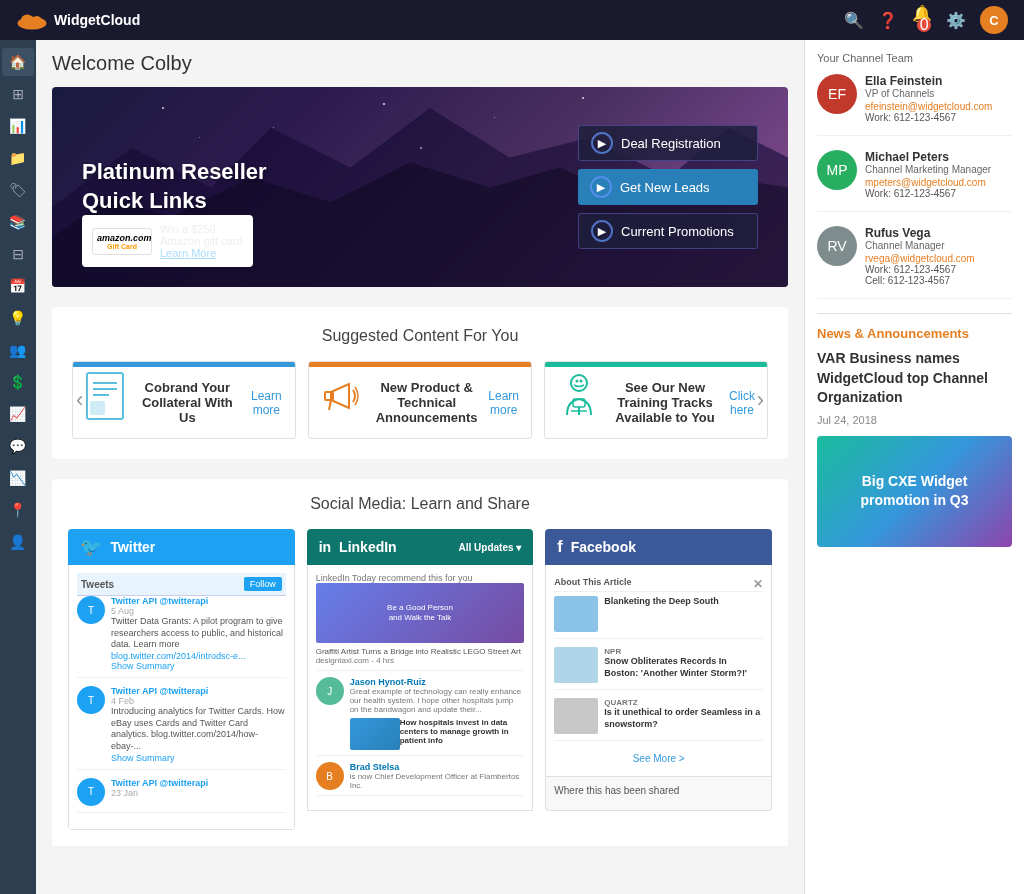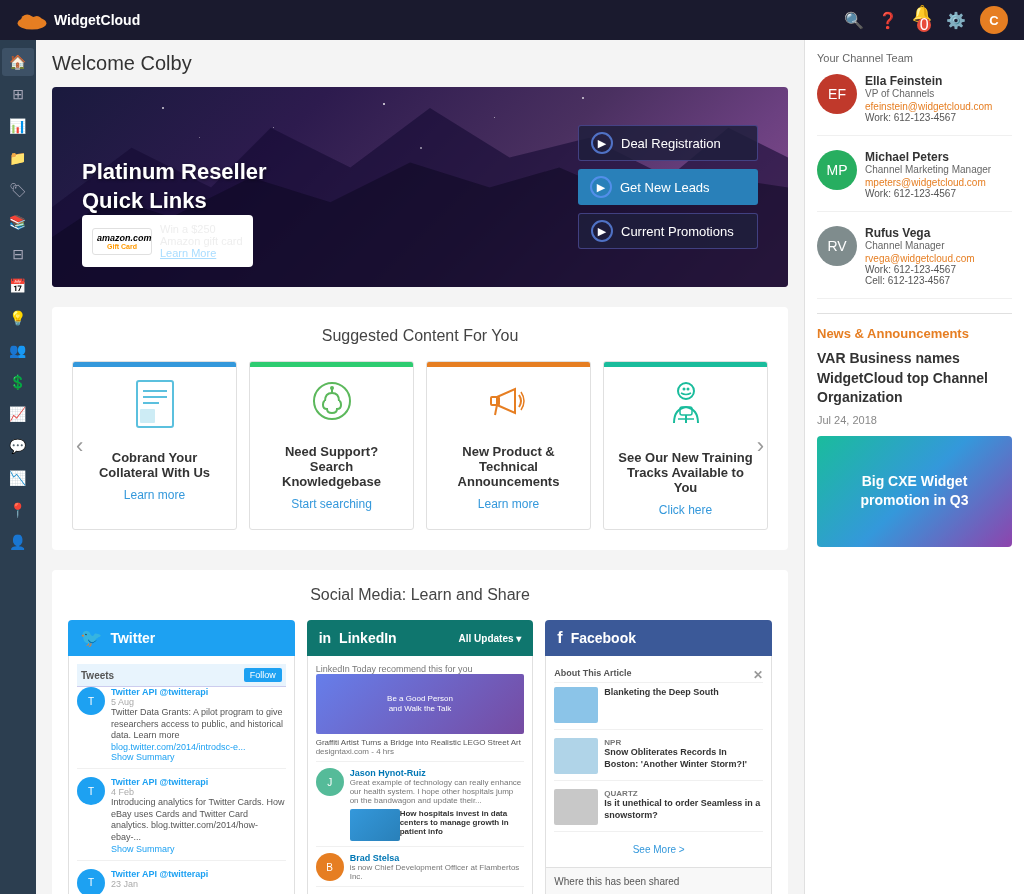--- a/index.html
+++ b/index.html
@@ -228,24 +228,24 @@
     }
     .card-header-bar {
       width: 100%;
       height: 5px;
     }
     .card-header-bar.blue { background: #3498db; }
     .card-header-bar.green { background: #2ecc71; }
     .card-header-bar.orange { background: #e67e22; }
     .card-header-bar.teal { background: #1abc9c; }
     .card-body {
-      padding: 12px 12px;
+      padding: 4px 12px;
       flex: 1;
       display: flex;
-      flex-direction: column;
+      flex-direction: row;
       align-items: center;
       gap: 8px;
     }
     .card-icon {
       font-size: 36px;
       color: #5bc0de;
       margin-bottom: 4px;
     }
     .card-icon.green { color: #5cb85c; }
     .card-icon.orange { color: #e67e22; }
@@ -605,36 +605,20 @@
                   <line x1="8" y1="18" x2="32" y2="18" stroke="#5bc0de" stroke-width="2"></line>
                   <line x1="8" y1="24" x2="24" y2="24" stroke="#5bc0de" stroke-width="2"></line>
                   <rect x="5" y="30" width="15" height="14" rx="1" fill="#5bc0de" opacity="0.3"></rect>
                 </svg>
               </div>
               <div class="card-title">Cobrand Your Collateral With Us</div>
               <a class="card-link">Learn more</a>
             </div>
           </div>
           <div class="content-card">
-            <div class="card-header-bar green"></div>
-            <div class="card-body">
-              <div class="card-icon green">
-                <svg width="44" height="44" viewBox="0 0 44 44">
-                  <circle cx="22" cy="22" r="18" fill="none" stroke="#5cb85c" stroke-width="2"></circle>
-                  <path d="M15 22 Q15 14 22 14 Q29 14 29 22" fill="none" stroke="#5cb85c" stroke-width="2"></path>
-                  <path d="M15 22 Q13 22 13 26 Q13 30 17 30 Q17 34 22 34 Q27 34 27 30 Q31 30 31 26 Q31 22 29 22" fill="none" stroke="#5cb85c" stroke-width="2"></path>
-                  <line x1="22" y1="14" x2="22" y2="10" stroke="#5cb85c" stroke-width="2"></line>
-                  <circle cx="22" cy="9" r="2" fill="#5cb85c"></circle>
-                </svg>
-              </div>
-              <div class="card-title">Need Support? Search Knowledgebase</div>
-              <a class="card-link">Start searching</a>
-            </div>
-          </div>
-          <div class="content-card">
             <div class="card-header-bar orange"></div>
             <div class="card-body">
               <div class="card-icon orange">
                 <svg width="44" height="44" viewBox="0 0 44 44">
                   <path d="M10 18 L28 10 L28 34 L10 26 Z" fill="none" stroke="#e67e22" stroke-width="2"></path>
                   <rect x="4" y="18" width="8" height="8" rx="1" fill="none" stroke="#e67e22" stroke-width="2"></rect>
                   <line x1="10" y1="26" x2="8" y2="36" stroke="#e67e22" stroke-width="2"></line>
                   <path d="M32 16 Q36 22 32 28" fill="none" stroke="#e67e22" stroke-width="2"></path>
                   <path d="M34 13 Q40 22 34 31" fill="none" stroke="#e67e22" stroke-width="1.5"></path>
                 </svg>

